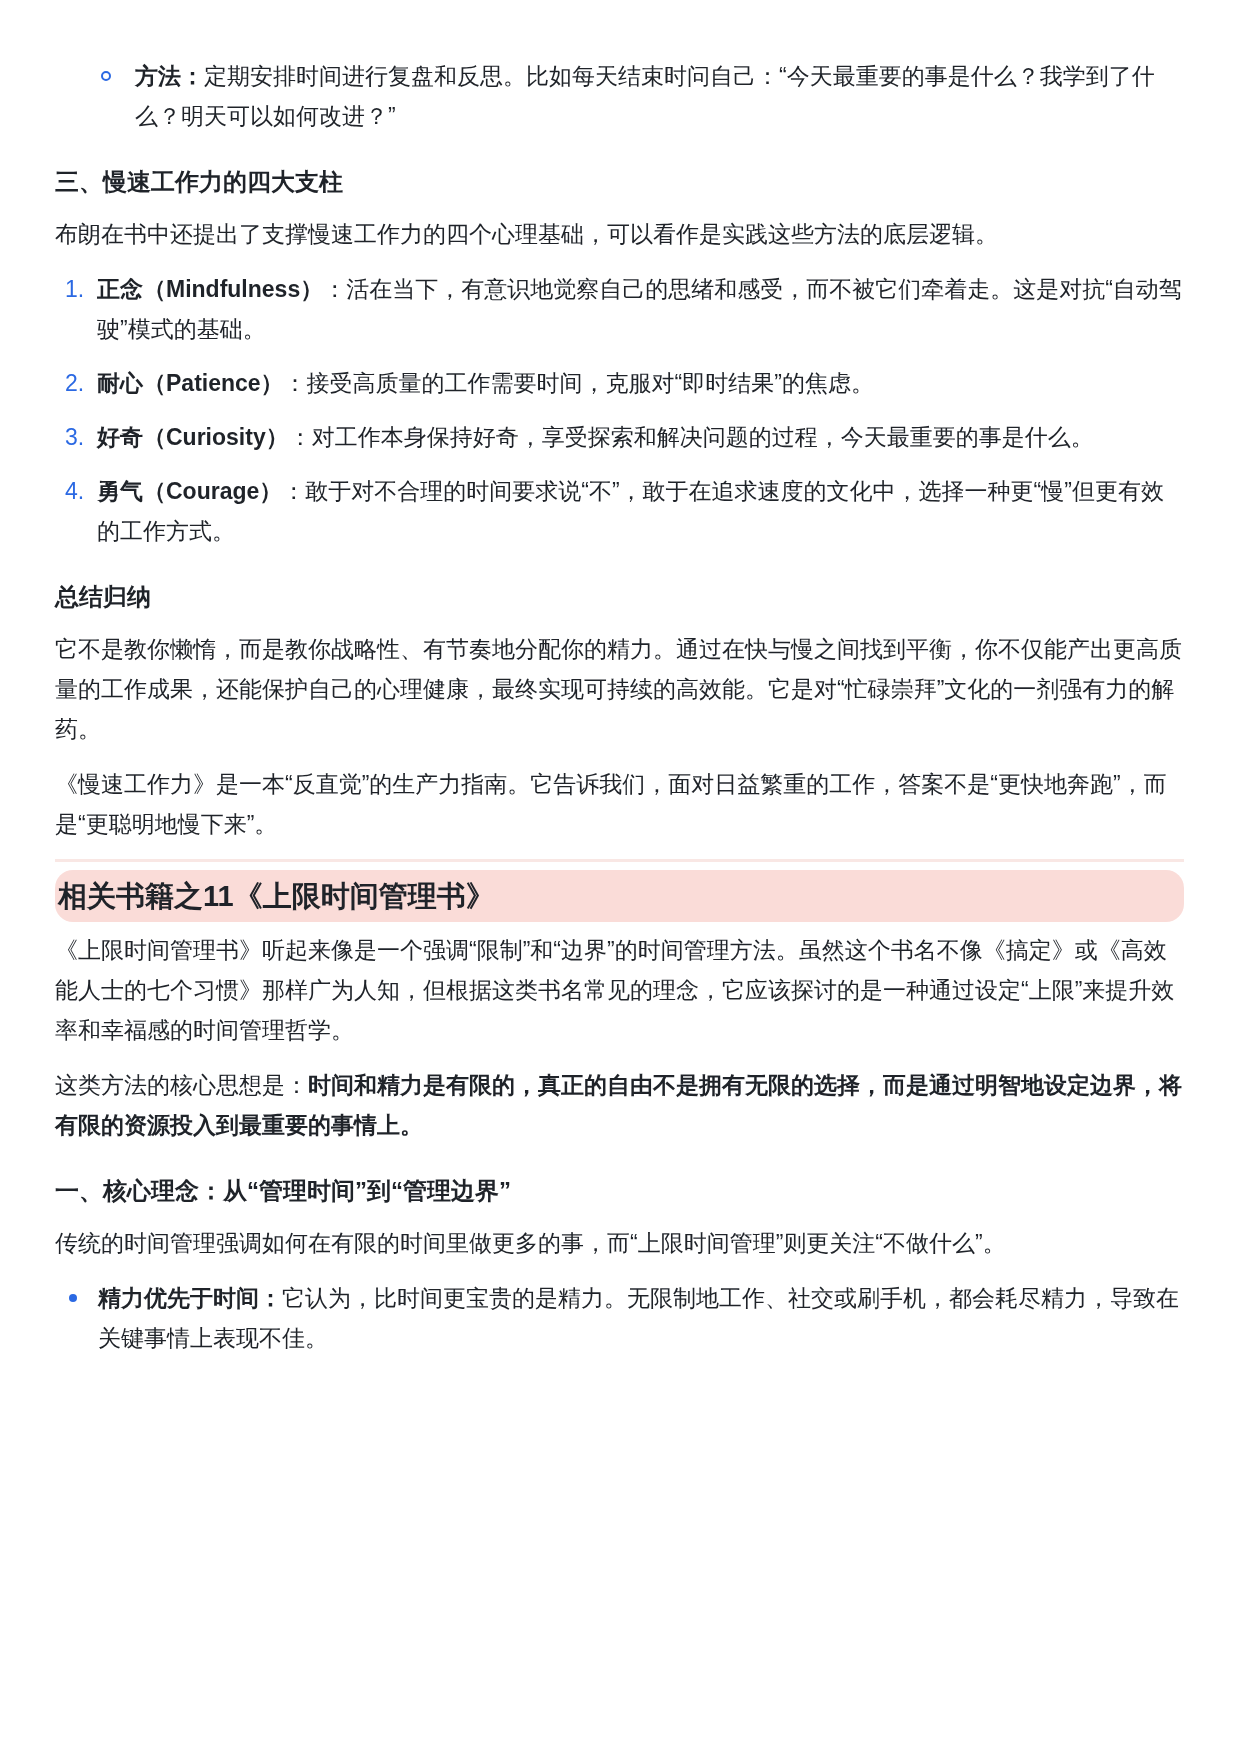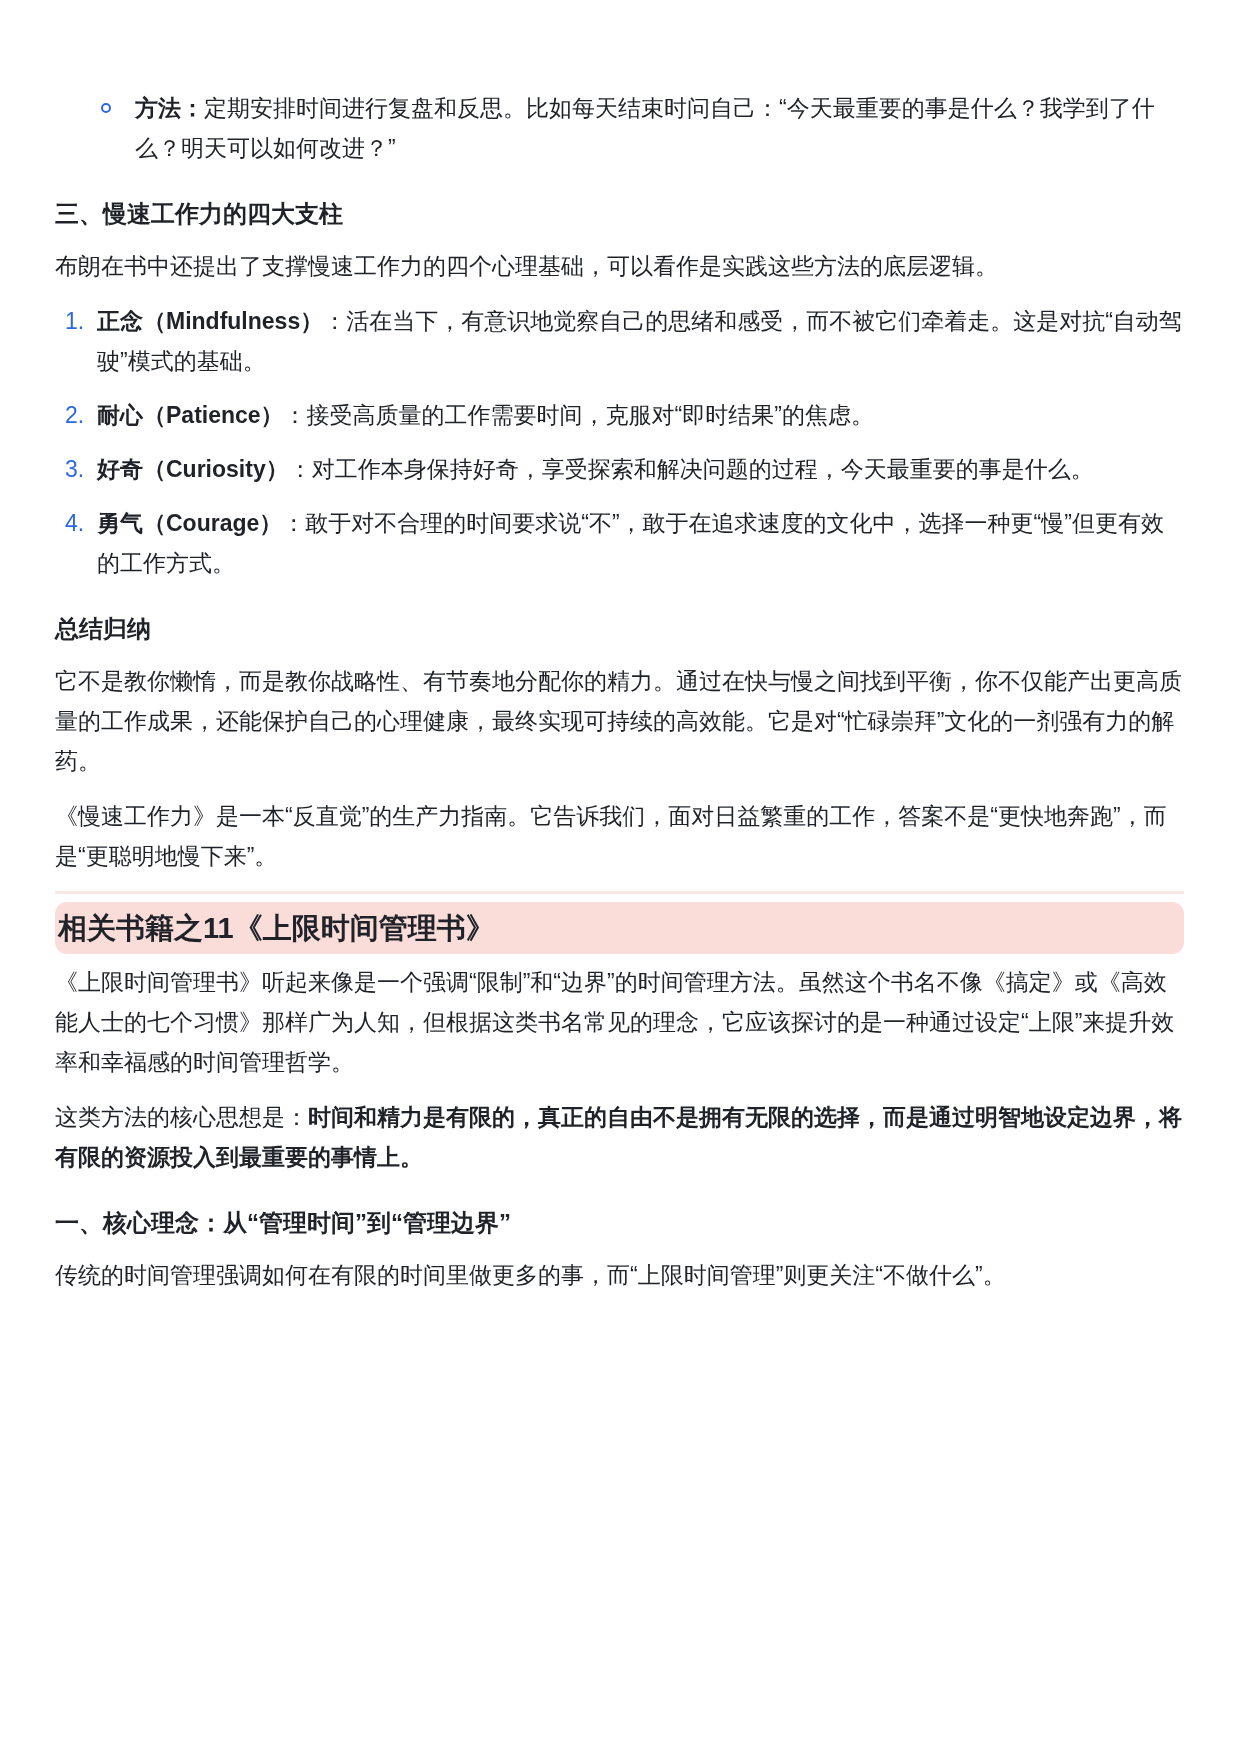--- a/index.html
+++ b/index.html
@@ -3,40 +3,40 @@
 <meta charset="utf-8">
 <style>
   html, body { margin: 0; padding: 0; background: #ffffff; }
   body {
     width: 1239px; min-height: 1751px;
     font-family: "Liberation Sans", "DejaVu Sans", sans-serif;
     color: #1f2329;
     font-size: 23px; line-height: 40px;
     -webkit-font-smoothing: antialiased;
   }
-  .page { padding: 56px 55px 60px 55px; width: 1129px; margin-top: 32px; }
+  .page { padding: 56px 55px 60px 55px; width: 1129px; }
 
   p { margin: 0 0 15px 0; }
   strong { font-weight: bold; }
 
   h3.doc-h3 {
     font-size: 24px; line-height: 44px; font-weight: bold;
     margin: 24px 0 10px 0; color: #1f2329;
   }
 
   hr.soft-rule {
     border: none; border-top: 3px solid #f9e7e4;
     margin: 4px 0 8px 0;
   }
 
   h2.highlight-h2 {
     font-size: 29px; line-height: 44px; font-weight: bold;
     background: #fadcd8; color: #1f2329;
     margin: 0 0 8px 0; padding: 4px 10px 4px 3px;
-    border-radius: 12px;
+    border-radius: 18px;
   }
 
   ul, ol { list-style: none; margin: 0 0 15px 0; padding: 0; }
   li { position: relative; margin: 0 0 14px 0; }
 
   
   ul.sub-list li { padding-left: 80px; }
   .ring {
     position: absolute; left: 46px; top: 15px;
     width: 10px; height: 10px; box-sizing: border-box;
@@ -104,15 +104,19 @@
   <p>《上限时间管理书》听起来像是一个强调“限制”和“边界”的时间管理方法。虽然这个书名不像《搞定》或《高效能人士的七个习惯》那样广为人知，但根据这类书名常见的理念，它应该探讨的是一种通过设定“上限”来提升效率和幸福感的时间管理哲学。</p>
 
   <p><span>这类方法的核心思想是：</span><strong>时间和精力是有限的，真正的自由不是拥有无限的选择，而是通过明智地设定边界，将有限的资源投入到最重要的事情上。</strong></p>
 
 
   <h3 class="doc-h3">一、核心理念：从“管理时间”到“管理边界”</h3>
 
   <p>传统的时间管理强调如何在有限的时间里做更多的事，而“上限时间管理”则更关注“不做什么”。</p>
 
   <ul class="dot-list">
+    <li>
+      <span class="dot"></span>
+      <strong>精力优先于时间：</strong><span>它认为，比时间更宝贵的是精力。无限制地工作、社交或刷手机，都会耗尽精力，导致在关键事情上表现不佳。</span>
+    </li>
   </ul>
 
 </div>
 
 </body></html>

